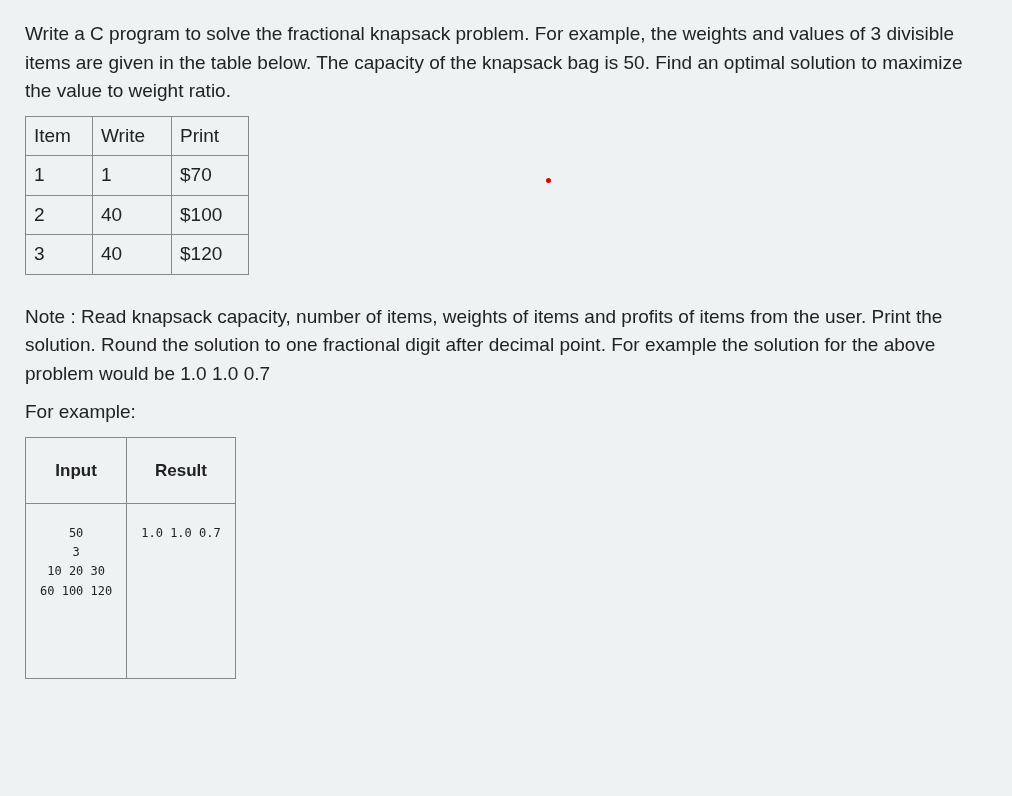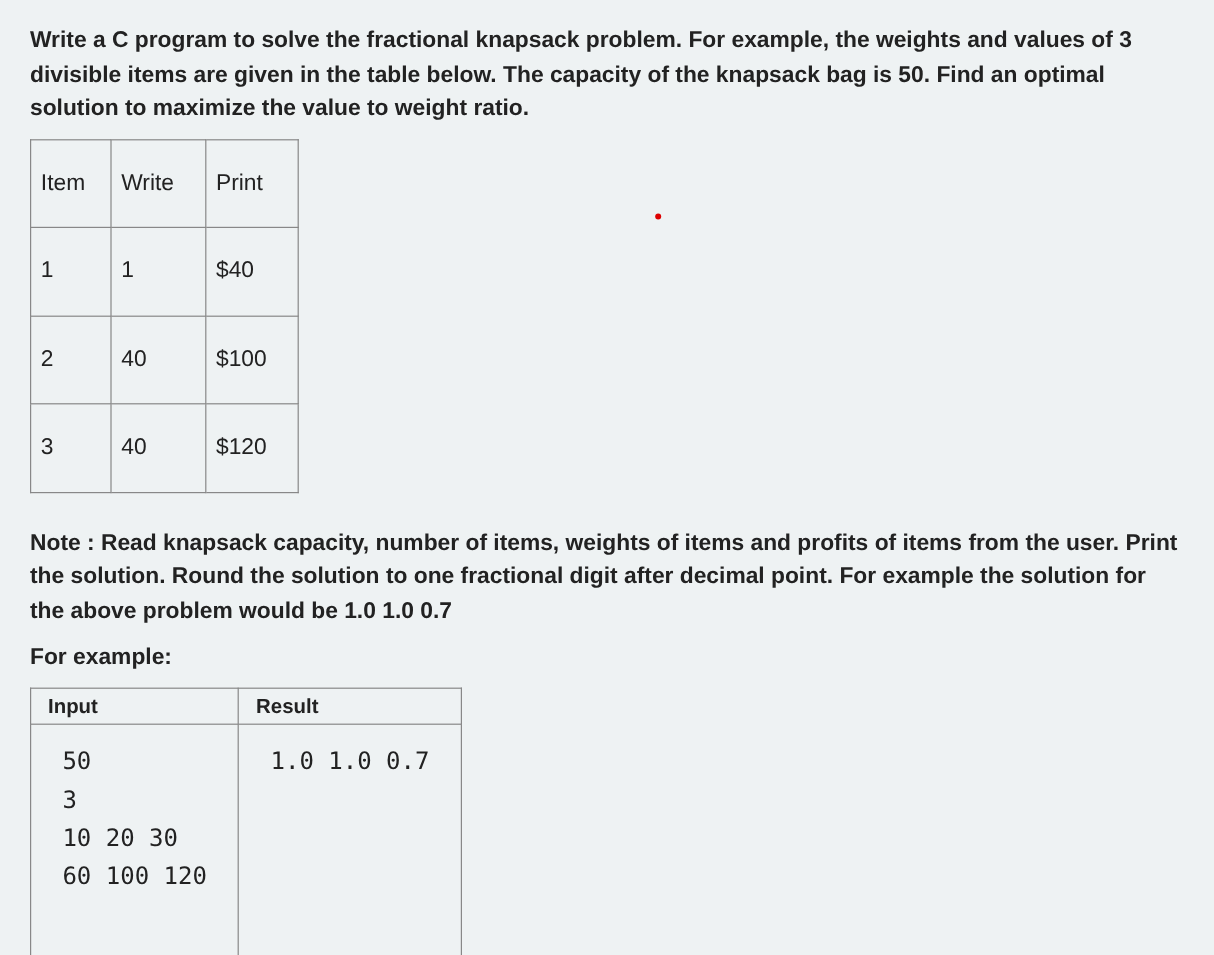--- a/index.html
+++ b/index.html
@@ -8,60 +8,59 @@
     background: #eef2f3;
     font-family: "Segoe UI", Arial, sans-serif;
     font-size: 19px;
     color: #222;
     width: 1012px;
     box-sizing: border-box;
     line-height: 1.5;
   }
   .para {
     margin-bottom: 10px;
-    font-weight: bold;
   }
   table.items {
     border-collapse: collapse;
     margin-top: 4px;
     margin-bottom: 28px;
   }
   table.items th, table.items td {
     border: 1px solid #888;
-    padding: 22px 8px;
+    padding: 5px 8px;
     text-align: left;
     font-weight: normal;
     font-size: 19px;
   }
   table.items th {
     font-weight: normal;
   }
   .col-item { width: 50px; }
   .col-weight { width: 62px; }
   .col-value { width: 60px; }
-  .bold { font-weight: bold; }
+  .bold { font-weight: normal; }
   table.example {
     border-collapse: collapse;
     margin-top: 8px;
   }
   table.example th, table.example td {
     border: 1px solid #888;
-    padding: 2px 14px;
-    text-align: left;
+    padding: 20px 14px;
+    text-align: center;
     vertical-align: top;
     font-size: 17px;
   }
   table.example th {
     font-weight: bold;
     background: #eef2f3;
   }
   table.example td pre {
-    margin: 12px;
+    margin: 0;
     font-family: Consolas, monospace;
-    font-size: 20px;
+    font-size: 12px;
     line-height: 1.6;
     white-space: pre;
   }
   .red-dot {
     position: absolute;
     width: 5px;
     height: 5px;
     background: #d00;
     border-radius: 50%;
     left: 546px;
@@ -76,21 +75,21 @@
 <table class="items">
   <tbody>
       <tr>
     <th class="col-item">Item</th>
     <th class="col-weight">Write</th>
     <th class="col-value">Print</th>
   </tr>
   <tr>
     <td>1</td>
     <td>1</td>
-    <td>$40</td>
+    <td>$70</td>
   </tr>
   <tr>
     <td>2</td>
     <td>40</td>
     <td>$100</td>
   </tr>
   <tr>
     <td>3</td>
     <td>40</td>
     <td>$120</td>

